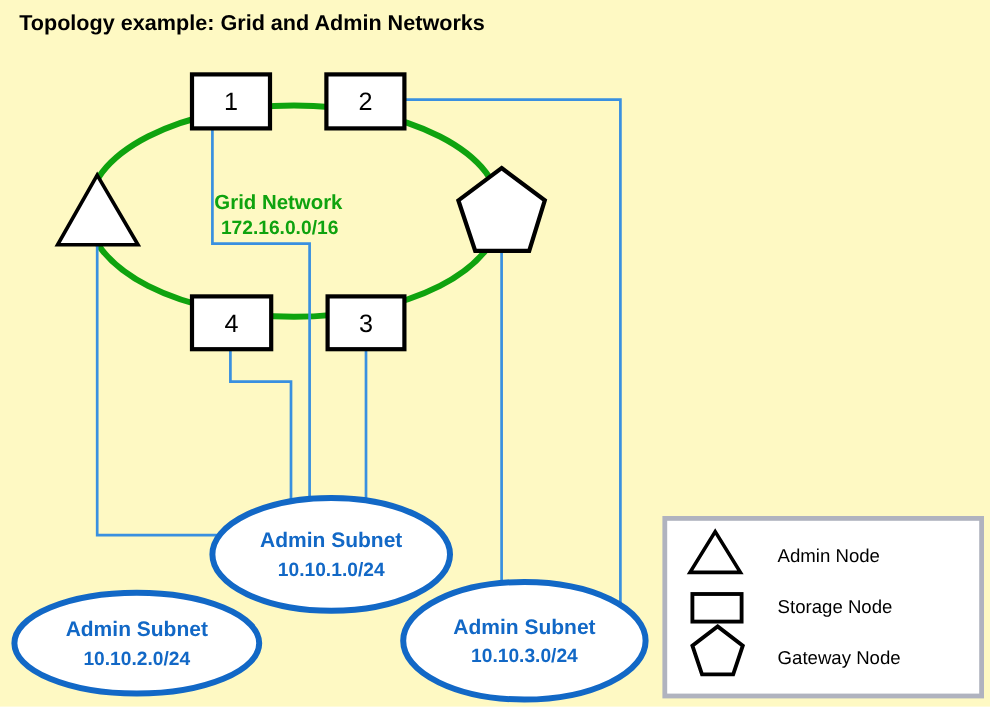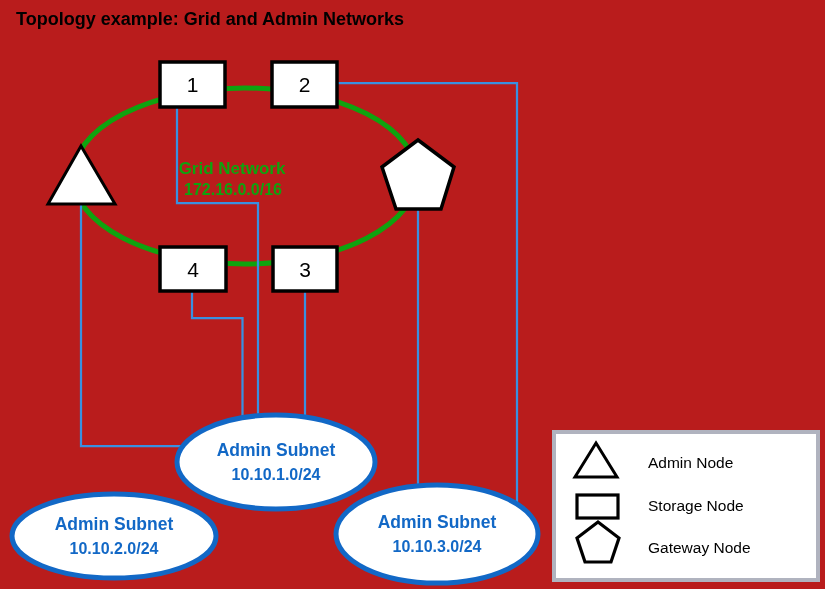--- a/index.html
+++ b/index.html
@@ -5,21 +5,21 @@
   html, body {
     margin: 0;
     padding: 0;
     background: #ffffff;
     font-family: "Liberation Sans", sans-serif;
   }
   .canvas {
     position: relative;
     width: 825px;
     height: 589px;
-    background: #b91c1c;
+    background: #fef9c3;
     overflow: hidden;
   }
   svg { display: block; }
   svg text { font-family: "Liberation Sans", sans-serif; }
 
   .title-text   { font-size: 18px; font-weight: bold; fill: #000000; }
 
   .grid-ring    { fill: none; stroke: #0fa30f; stroke-width: 5; }
   .grid-label   { font-size: 17px; font-weight: bold; fill: #0fa30f; text-anchor: middle; }
   .grid-cidr    { font-size: 16px; font-weight: bold; fill: #0fa30f; text-anchor: middle; }

